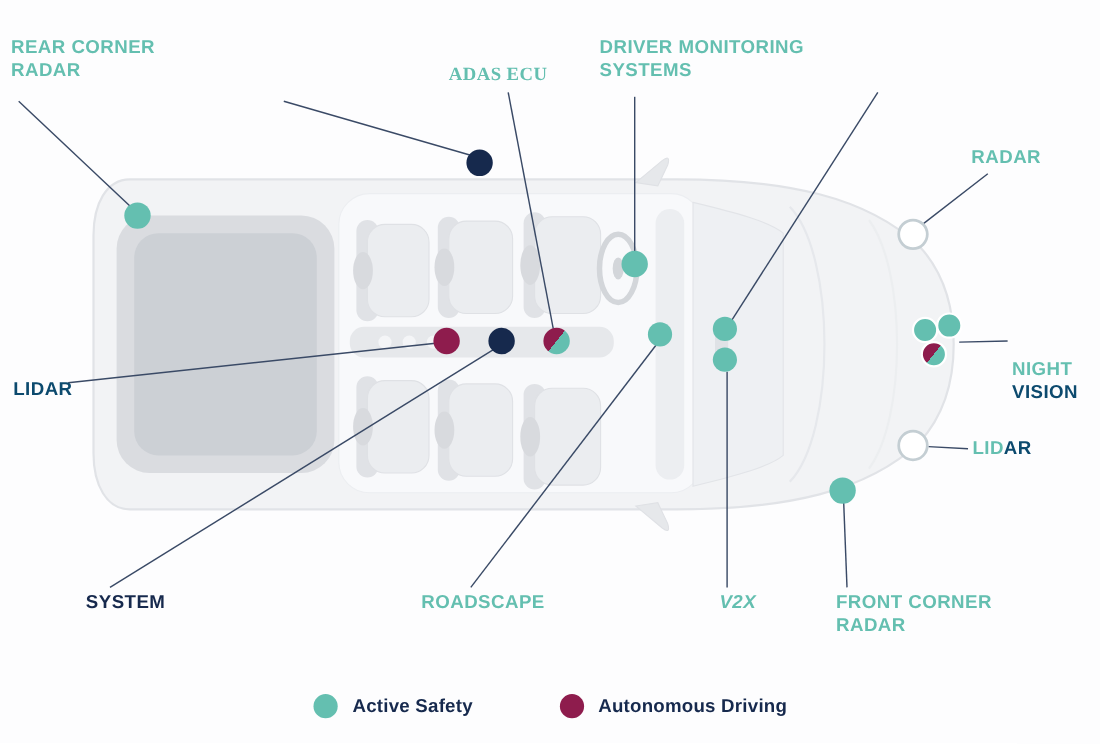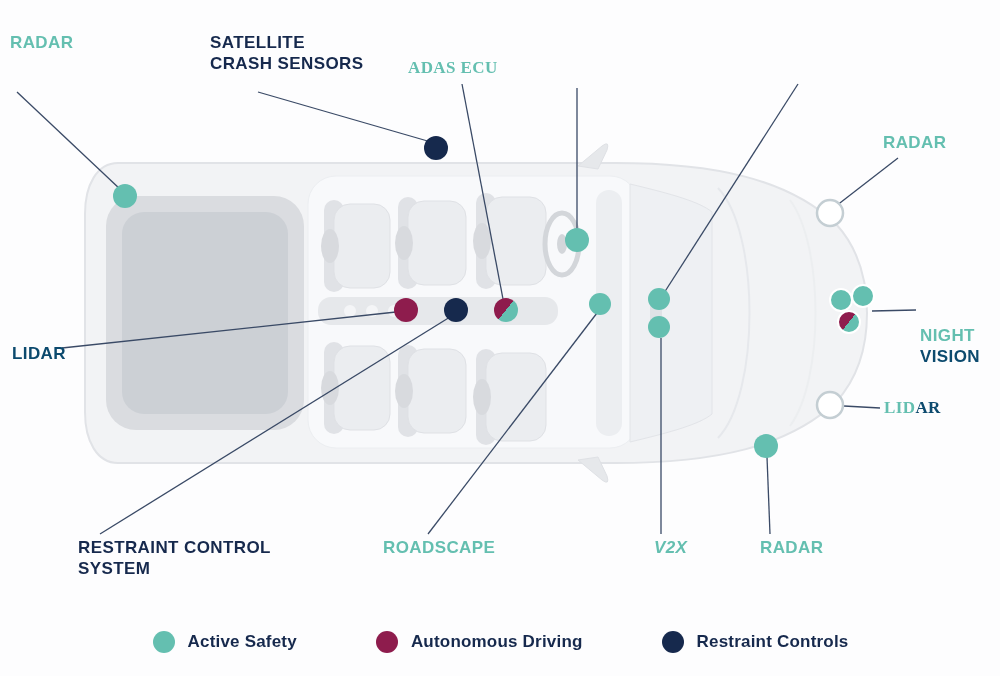--- a/index.html
+++ b/index.html
@@ -6,21 +6,21 @@
   .stage{
     position:relative;width:1000px;height:676px;background:#fdfdfe;overflow:hidden;
     font-family:"Liberation Sans", sans-serif;
   }
   .stage svg.scene{position:absolute;left:0;top:0;z-index:1;}
   .label{
     position:absolute;z-index:3;font-weight:700;font-size:17px;
     letter-spacing:.4px;line-height:1.22;white-space:nowrap;
   }
   .label span{display:block;}
-  .label .inline{display:inline;font-family:Liberation Serif, serif;}
+  .label .inline{display:inline;}
   .c-teal{color:#64bfb0;}
   .c-maroon{color:#0c4a6e;}
   .c-navy{color:#16294d;}
   .legend{
     position:absolute;left:0;top:630;width:1000px;z-index:3;
     display:flex;justify-content:center;gap:78px;align-items:center;
     top:630px;
   }
   .legend-item{display:flex;align-items:center;gap:12px;}
   .legend-item .txt{font-weight:700;font-size:17px;color:#16294d;letter-spacing:.2px;}
@@ -133,82 +133,77 @@
 
       <circle cx="841" cy="300" r="11" stroke="#ffffff" stroke-width="2" fill="#64bfb0"></circle>
       <circle cx="863" cy="296" r="11" stroke="#ffffff" stroke-width="2" fill="#64bfb0"></circle>
       <circle cx="849" cy="322" r="11" stroke="#ffffff" stroke-width="2" fill="url(#splitDot)"></circle>
       <circle cx="830" cy="405" r="13" fill="#ffffff" stroke="#c4ced3" stroke-width="2.5"></circle>
       <circle cx="766" cy="446" r="12" fill="#64bfb0"></circle>
     </g>
   </svg>
 
   <div class="label c-teal" style="left:10px;top:33px;">
+    <span>REAR CORNER</span>
     <span>RADAR</span>
   </div>
 
-  <div class="label c-navy" style="left:210px;top:33px;">
-    <span>SATELLITE</span>
-    <span>CRASH SENSORS</span>
-  </div>
 
   <div class="label c-teal" style="left:408px;top:58px;font-family:Liberation Serif, serif;">
     <span>ADAS ECU</span>
   </div>
 
+  <div class="label c-teal" style="left:545px;top:33px;">
+    <span>DRIVER MONITORING</span>
+    <span>SYSTEMS</span>
+  </div>
 
 
   <div class="label c-teal" style="left:883px;top:133px;">
     <span>RADAR</span>
   </div>
 
   <div class="label" style="left:920px;top:288px;margin-top:38px;">
     <span class="c-teal">NIGHT</span>
     <span class="c-maroon">VISION</span>
   </div>
 
   <div class="label" style="left:884px;top:398px;">
     <span class="inline c-teal">LID</span><span class="inline c-maroon">AR</span>
   </div>
 
   <div class="label c-maroon" style="left:12px;top:344px;">
     <span>LIDAR</span>
   </div>
 
   <div class="label c-navy" style="left:78px;top:538px;">
-    <span>RESTRAINT CONTROL</span>
     <span>SYSTEM</span>
   </div>
 
   <div class="label c-teal" style="left:383px;top:538px;text-align:center;">
     <span>ROADSCAPE</span>
   </div>
 
   <div class="label c-teal" style="left:654px;top:538px;font-style:italic;">
     <span>V2X</span>
   </div>
 
   <div class="label c-teal" style="left:760px;top:538px;">
+    <span>FRONT CORNER</span>
     <span>RADAR</span>
   </div>
 
   <div class="legend">
     <div class="legend-item">
       <svg width="24" height="24">
         <circle cx="12" cy="12" r="11" fill="#64bfb0"></circle>
       </svg>
       <span class="txt">Active Safety</span>
     </div>
     <div class="legend-item">
       <svg width="24" height="24">
         <circle cx="12" cy="12" r="11" fill="#8e1c4d"></circle>
       </svg>
       <span class="txt">Autonomous Driving</span>
     </div>
-    <div class="legend-item">
-      <svg width="24" height="24">
-        <circle cx="12" cy="12" r="11" fill="#16294d"></circle>
-      </svg>
-      <span class="txt">Restraint Controls</span>
-    </div>
   </div>
 
 </div>
 
 </body></html>

